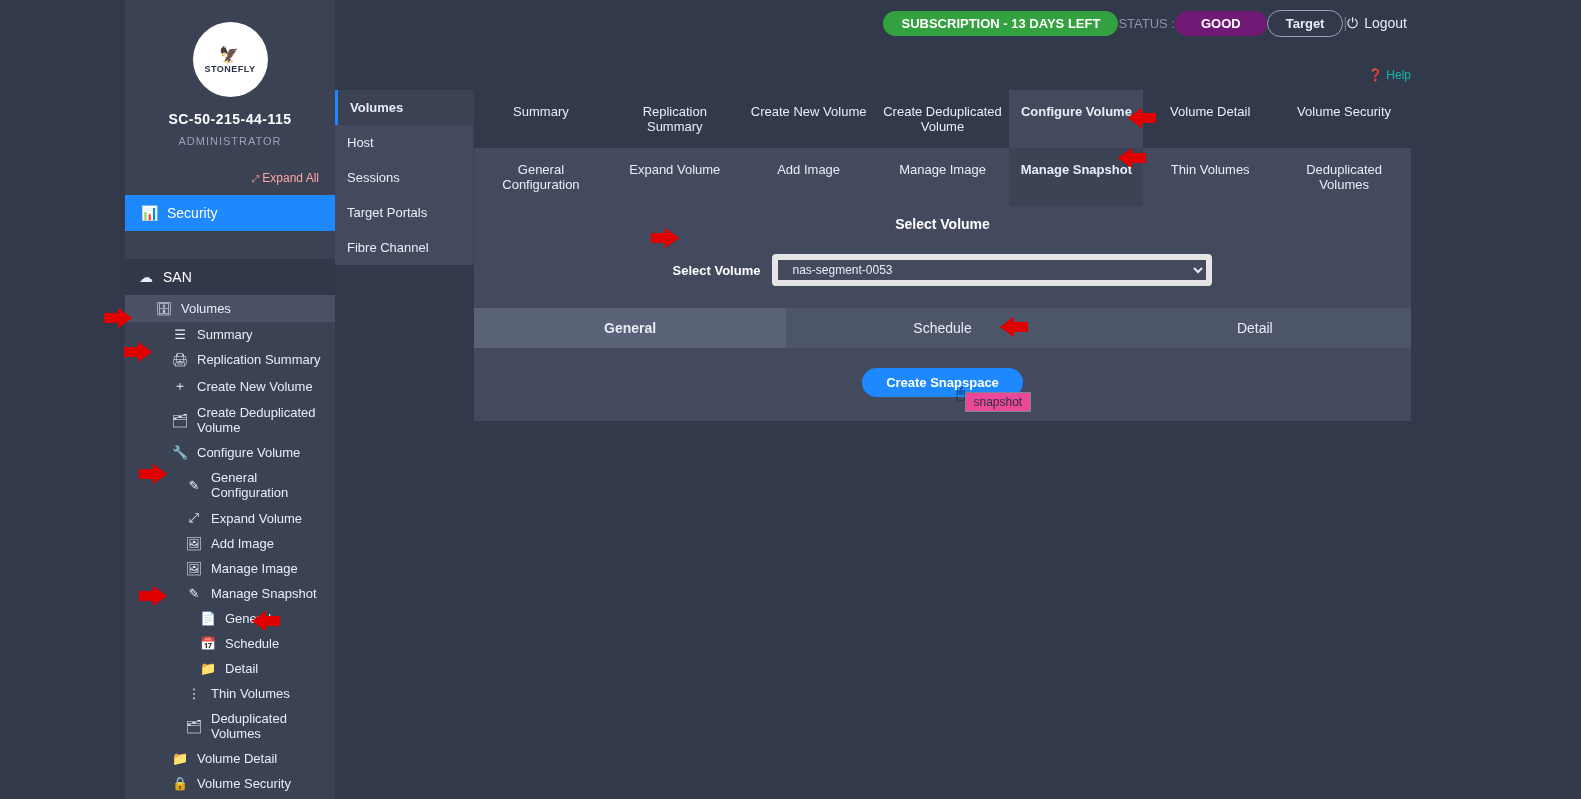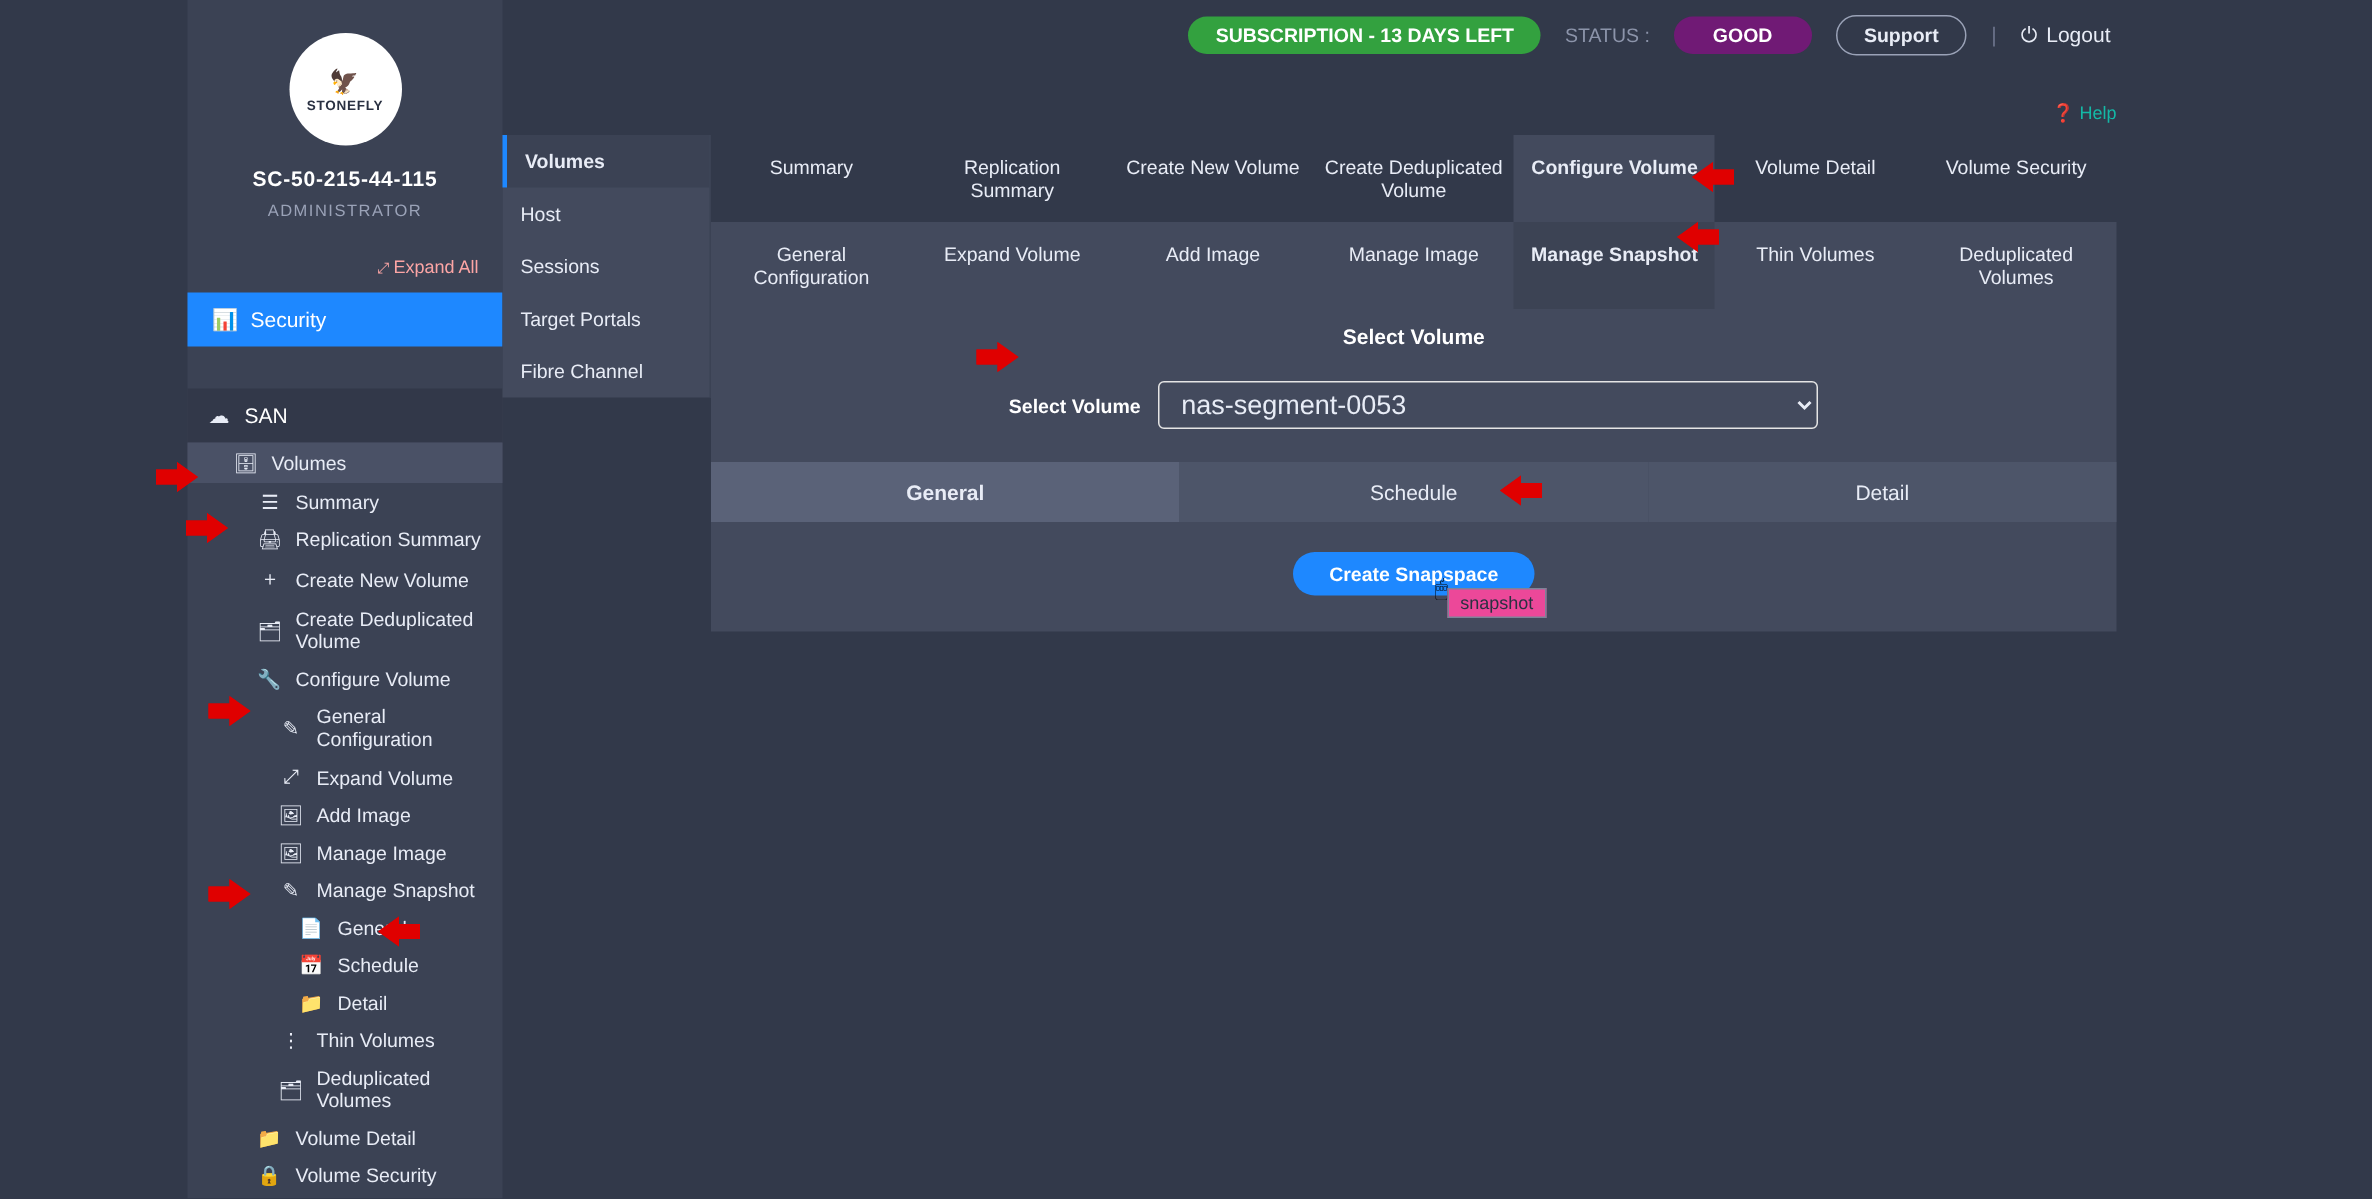--- a/index.html
+++ b/index.html
@@ -48,21 +48,21 @@
   .secondary-menu {
     position:absolute; left:335px; top:90px; width:139px;
     background:#434a5d; border-right:1px solid #3b4254;
   }
   .secondary-menu .item { padding:10px 12px; color:#e8ecf6; cursor:pointer; font-size:13px;}
   .secondary-menu .item.active { background:#3b4254; border-left:3px solid #1e88ff; font-weight:700;}
   
   
   .topbar {
     position:absolute; top:0; left:335px; right:150px; height:46px;
-    display:flex; align-items:center; justify-content:flex-end; gap:16px; padding-right:24px;
+    display:flex; align-items:center; justify-content:flex-end; padding-right:24px;
   }
   .pill { padding:5px 18px; border-radius:18px; font-size:13px; cursor:pointer; font-weight:600;}
   .pill.sub  { background:#33a13f; color:#fff;}
   .pill.good { background:#701a75; color:#fff; padding-left:26px; padding-right:26px;}
   .pill.supp { border:1px solid #9aa2b7; color:#e8ecf6;}
   .status-lbl { color:#8c94aa; font-size:13px;}
   .sep { color:#6c748c;}
   .logout { display:flex; align-items:center; gap:6px; color:#e8ecf6; cursor:pointer;}
   .help-link {
     position:absolute; top:68px; right:170px;
@@ -81,21 +81,21 @@
   .tab-row .tab.active { background:#434a5d; font-weight:700;}
   .tab-row.row2 { background:#434a5d; }
   .tab-row.row2 .tab.active { background:#3c4354;}
   
   .panel { background:#434a5d; padding:0; }
   .panel-header { text-align:center; padding:10px; font-weight:600; color:#fff; font-size:14px;}
   .sel-row { display:flex; align-items:center; justify-content:center; gap:12px; padding:12px 0 22px;}
   .sel-row label { font-weight:700; color:#fff; font-size:13px;}
   .sel-row select {
     width:440px; height:32px; background:#434a5d; color:#e8ecf6;
-    border:1px solid #e5e5e5; border-radius:4px; padding:0 10px; font-size:18px;
+    border:6px solid #e5e5e5; border-radius:4px; padding:0 10px; font-size:12px;
   }
   .subtab-row { display:flex; }
   .subtab-row .subtab {
     flex:1; text-align:center; padding:12px; color:#e8ecf6; cursor:pointer; font-size:14px;
     background:#4d5569;
   }
   .subtab-row .subtab.active { background:#5a6278; font-weight:600;}
   .action-area { display:flex; justify-content:center; padding:20px 0 24px; position:relative;}
   .create-btn {
     background:#1e88ff; color:#fff; border:none; border-radius:18px; padding:7px 24px;
@@ -234,21 +234,21 @@
   <div class="item">Host</div>
   <div class="item">Sessions</div>
   <div class="item">Target Portals</div>
   <div class="item">Fibre Channel</div>
 </div>
 
 <div class="topbar">
   <span class="pill sub">SUBSCRIPTION - 13 DAYS LEFT</span>
   <span class="status-lbl">STATUS :</span>
   <span class="pill good">GOOD</span>
-  <span class="pill supp">Support</span>
+  <span class="pill supp">Target</span>
   <span class="sep">|</span>
   <span class="logout">
     <span>⏻</span>
     <span>Logout</span>
   </span>
 </div>
 <div class="help-link">Help</div>
 
 <div class="main">
   <div class="tab-row">

